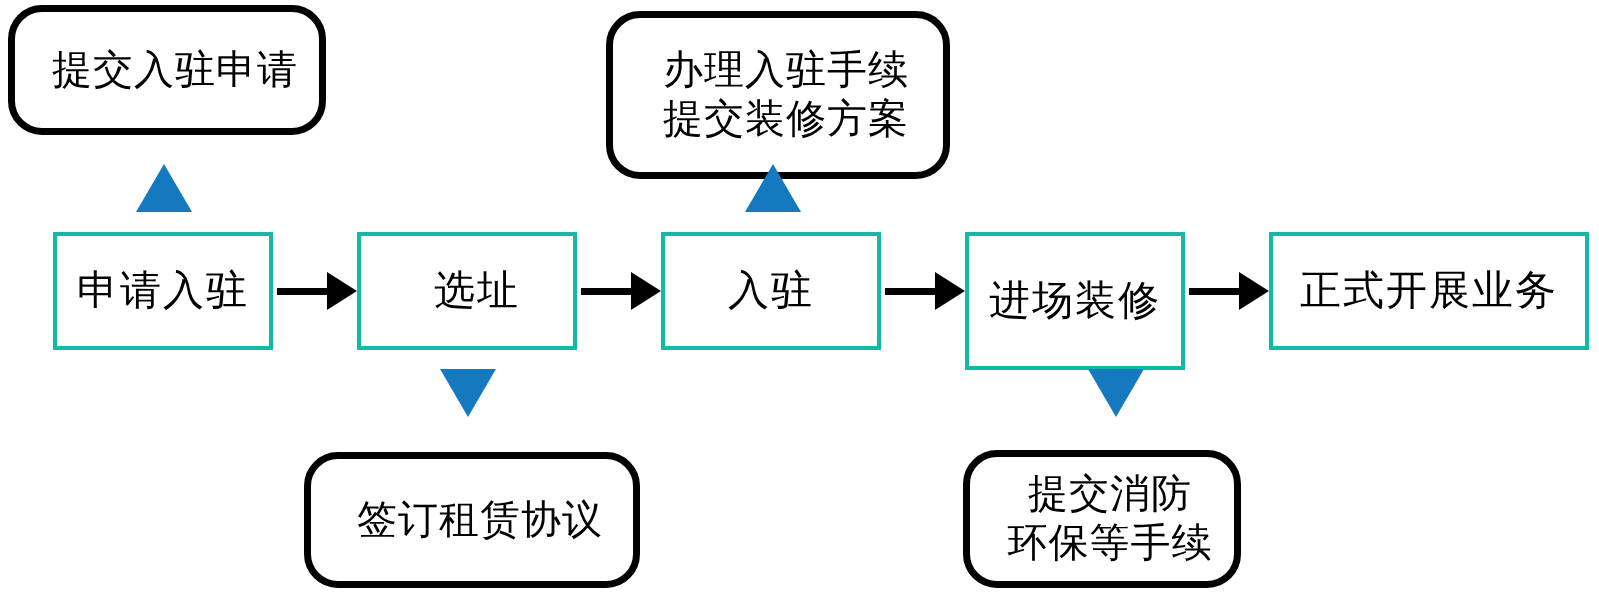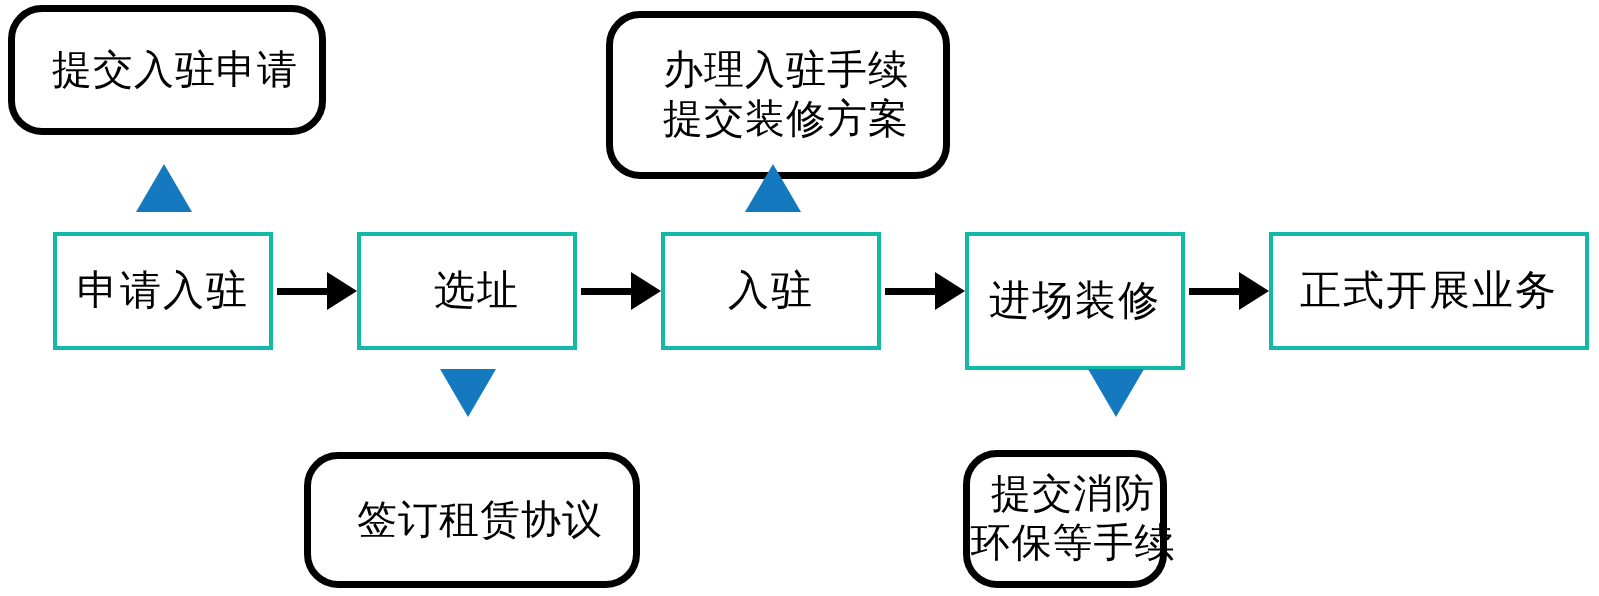--- a/index.html
+++ b/index.html
@@ -150,18 +150,18 @@
     <span>正式开展业务</span>
   </div>
 
   <div class="tri down" style="left:440px; top:369px;"></div>
   <div class="tri down" style="left:1088px; top:369px;"></div>
 
   <div class="note-node" style="left:304px; top:452px; width:336px; height:136px;">
     <span class="note-line">签订租赁协议</span>
   </div>
 
-  <div class="note-node" style="left:963px; top:450px; width:204px; height:138px;">
+  <div class="note-node" style="left:963px; top:450px; width:278px; height:138px;">
     <span class="note-line">提交消防</span>
     <span class="note-line">环保等手续</span>
   </div>
 
 </div>
 
 </body></html>

